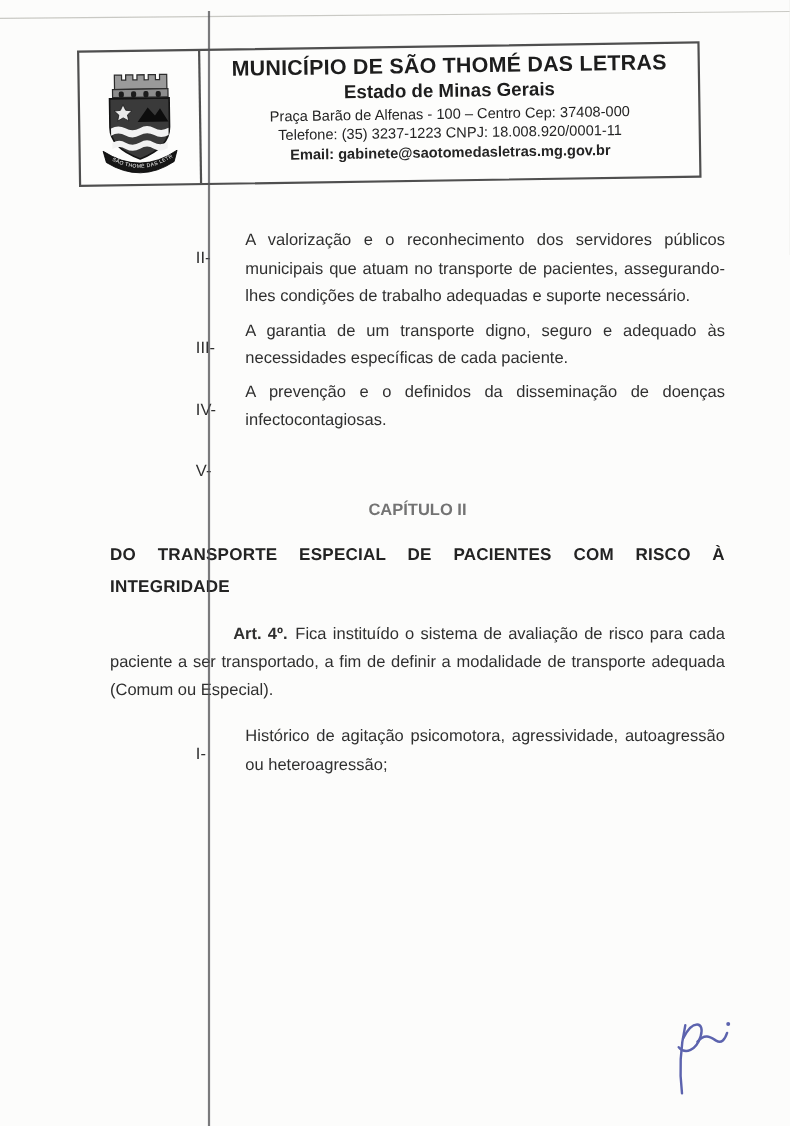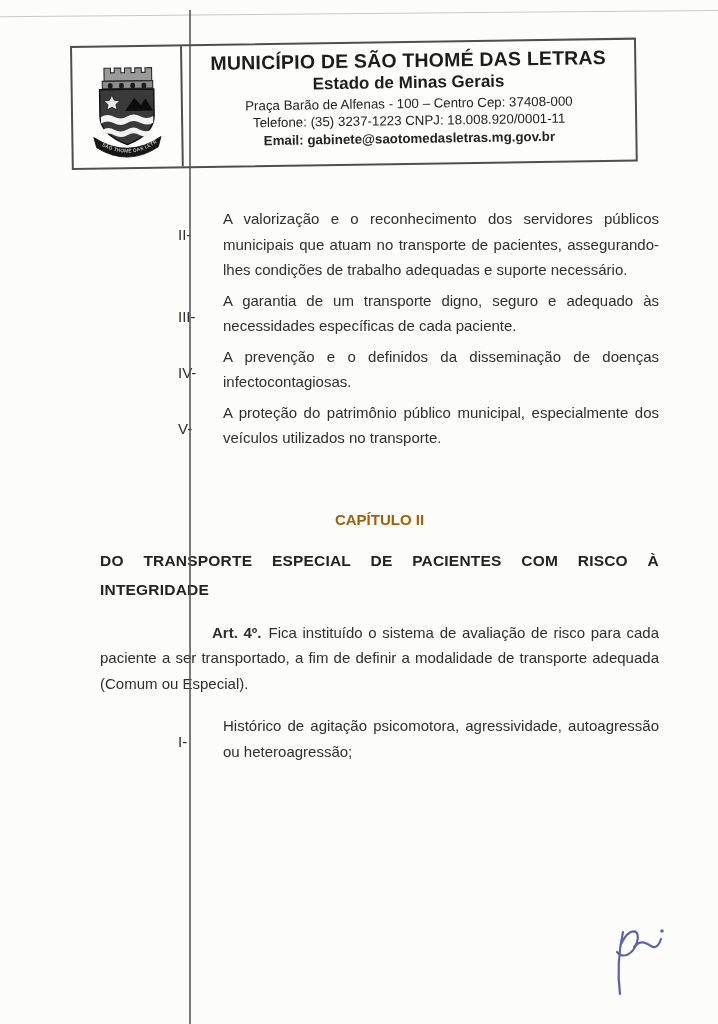--- a/index.html
+++ b/index.html
@@ -23,21 +23,21 @@
   .lh-title{font-size:19.5px;font-weight:bold;letter-spacing:.2px;}
   .lh-subtitle{font-size:17px;font-weight:bold;margin-top:1px;}
   .lh-line{font-size:13.3px;margin-top:2.5px;color:#242424;}
   .lh-line.bold{font-weight:bold;}
   
   .doc-body{position:absolute;left:100px;top:206px;width:559px;
     font-size:15px;line-height:25.5px;text-align:justify;color:#2f2f2f;}
   .roman-row{position:relative;padding-left:123px;margin-bottom:5px;}
   .roman-row .numeral{position:absolute;left:78px;top:16px;text-align:left;}
   .chapter-heading{margin:56px 0 0;font-size:15px;font-weight:bold;
-    text-align:center;color:#a16207;line-height:25px;}
+    text-align:center;color:#737373;line-height:25px;}
   .chapter-title{margin:14px 0 0;font-size:15.5px;font-weight:bold;
     line-height:29px;text-align:justify;color:#232323;letter-spacing:.2px;}
   .para{margin:16px 0 0;text-indent:112px;}
   .lead{font-weight:bold;margin-right:7px;}
   .second-list{margin-top:17px;}
   
   .signature{position:absolute;left:596px;top:912px;z-index:50;}
 </style>
 </head>
 <body>
@@ -93,21 +93,20 @@
       <div class="roman-row">
         <span class="numeral">III-</span>
         <span>A garantia de um transporte digno, seguro e adequado às necessidades específicas de cada paciente.</span>
       </div>
       <div class="roman-row">
         <span class="numeral">IV-</span>
         <span>A prevenção e o definidos da disseminação de doenças infectocontagiosas.</span>
       </div>
       <div class="roman-row">
         <span class="numeral">V-</span>
-        <span>A proteção do patrimônio público municipal, especialmente dos veículos utilizados no transporte.</span>
       </div>
     </div>
 
     <h2 class="chapter-heading">CAPÍTULO II</h2>
     <h3 class="chapter-title">DO TRANSPORTE ESPECIAL DE PACIENTES COM RISCO À INTEGRIDADE</h3>
 
     <p class="para">
       <span class="lead">Art. 4º.</span><span>Fica instituído o sistema de avaliação de risco para cada paciente a ser transportado, a fim de definir a modalidade de transporte adequada (Comum ou Especial).</span>
     </p>
 

